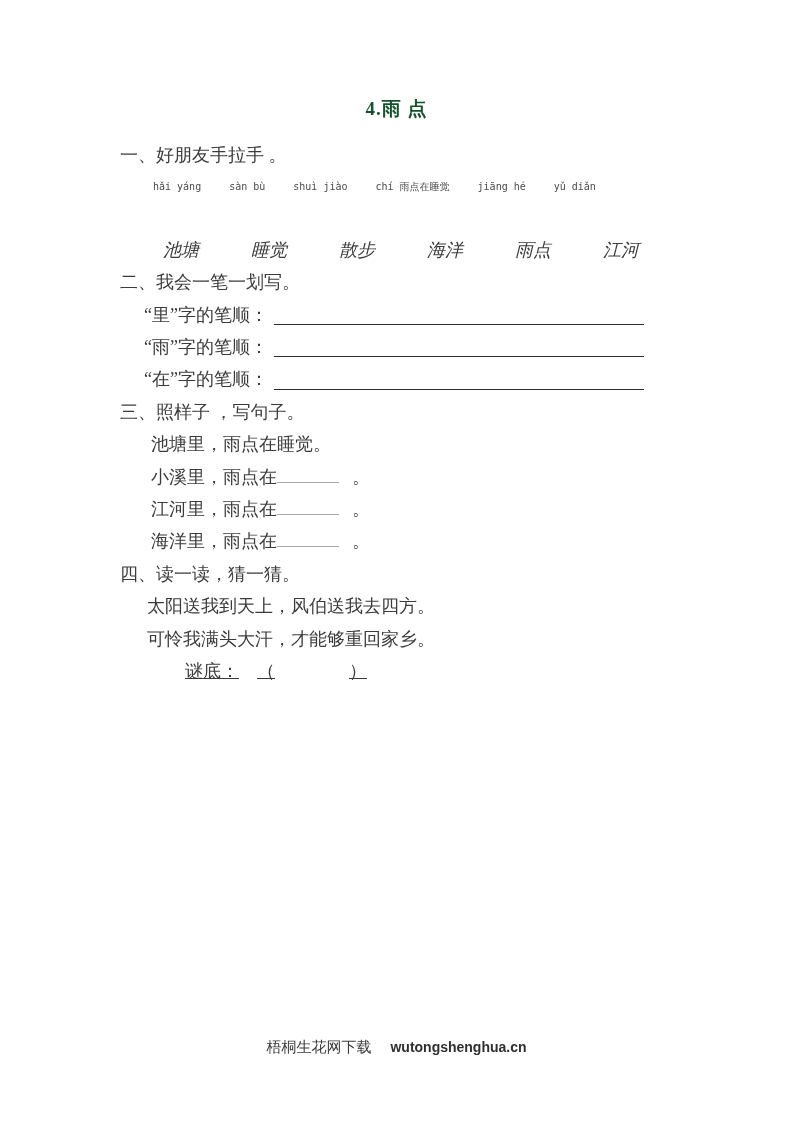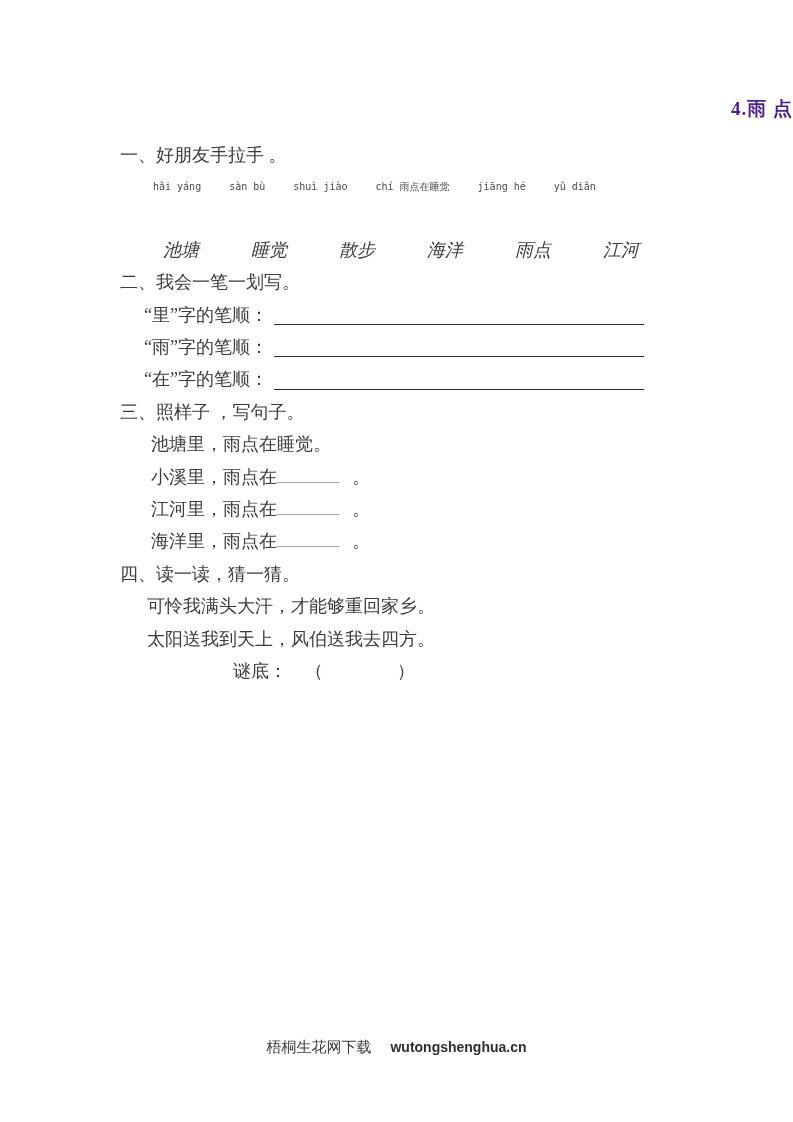--- a/index.html
+++ b/index.html
@@ -5,21 +5,21 @@
   html,body{margin:0;padding:0;}
   body{
     width:793px;height:1122px;background:#ffffff;
     font-family:"Liberation Serif","DejaVu Serif",serif;
     color:#3b3b3b;position:relative;overflow:hidden;
   }
   .page{position:absolute;inset:0;}
 
   .title{
     position:absolute;top:96px;left:0;right:0;margin:0;
-    text-align:right;font-size:19px;font-weight:bold;color:#4c1d95;
+    text-align:center;font-size:19px;font-weight:bold;color:#14532d;
     letter-spacing:1px;
   }
 
   .doc{position:absolute;left:120px;top:139px;width:610px;font-size:18px;}
   .line{line-height:32.4px;white-space:nowrap;}
 
   
   .pinyin-row{
     display:flex;gap:28px;margin-left:33px;
     font-family:"DejaVu Sans Mono",monospace;font-size:10px;color:#4a4a4a;
@@ -38,21 +38,21 @@
   
   .indent1{margin-left:31px;}
   .indent2{margin-left:27px;}
   .uline3{
     display:inline-block;width:62px;height:1em;
     border-bottom:1px solid #a9a9a9;
   }
   .period{margin-left:13px;}
 
   
-  .answer-row{margin-left:113px;}
+  .answer-row{margin-left:65px;text-decoration:underline;}
   .paren-open{margin-left:18px;}
   .paren-close{margin-left:74px;}
 
   .footer{
     position:absolute;top:1038px;left:0;right:0;
     display:flex;justify-content:center;align-items:baseline;gap:19px;
     font-size:15px;color:#3a3a3a;
   }
   .footer .url{
     font-family:"Liberation Sans","DejaVu Sans",sans-serif;
@@ -106,22 +106,22 @@
       <span>小溪里，雨点在</span><span class="uline3"></span><span class="period">。</span>
     </div>
     <div class="line indent1">
       <span>江河里，雨点在</span><span class="uline3"></span><span class="period">。</span>
     </div>
     <div class="line indent1">
       <span>海洋里，雨点在</span><span class="uline3"></span><span class="period">。</span>
     </div>
 
     <div class="line">四、读一读，猜一猜。</div>
+    <div class="line indent2">太阳送我到天上，风伯送我去四方。</div>
     <div class="line indent2">可怜我满头大汗，才能够重回家乡。</div>
-    <div class="line indent2">太阳送我到天上，风伯送我去四方。</div>
     <div class="line answer-row">
       <span>谜底：</span><span class="paren-open">（</span><span class="paren-close">）</span>
     </div>
 
   </div>
 
   <div class="footer">
     <span>梧桐生花网下载</span>
     <span class="url">wutongshenghua.cn</span>
   </div>

